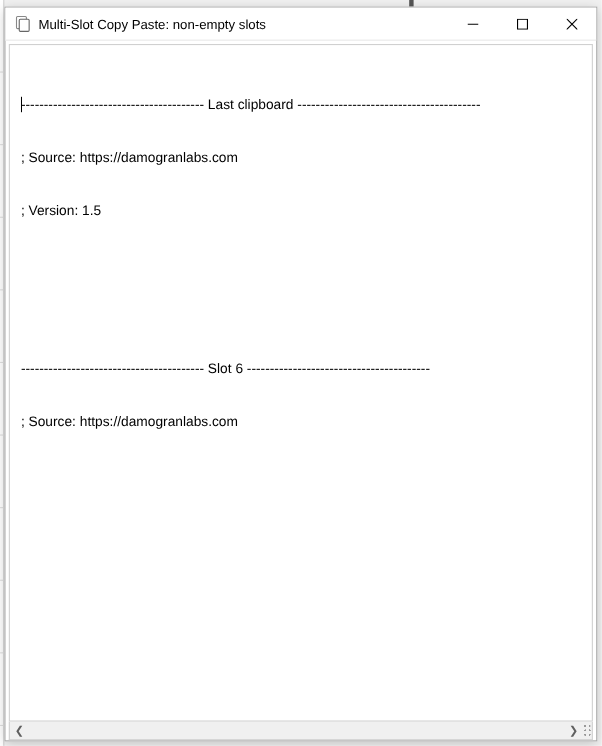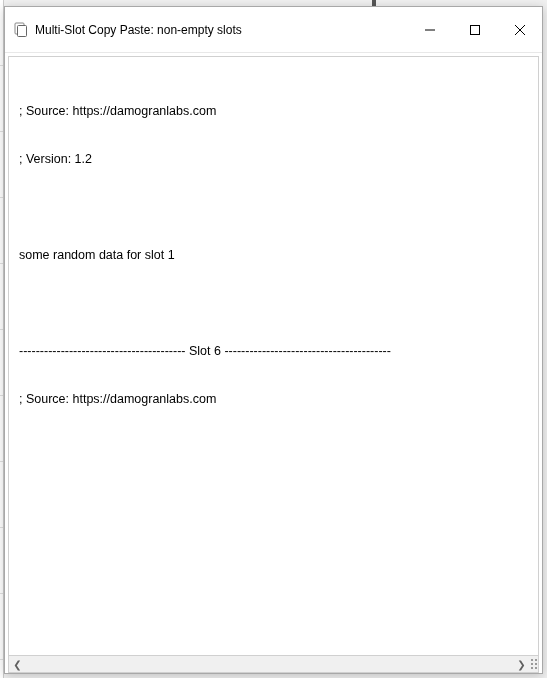--- a/index.html
+++ b/index.html
@@ -41,21 +41,21 @@
       top: 6px;
       right: 4px;
       bottom: 4px;
       background: #fff;
       border: 1px solid #a8a8a8;
       box-shadow: 0 2px 10px rgba(0,0,0,0.2);
       display: flex;
       flex-direction: column;
     }
     .titlebar {
-      height: 46px;
+      height: 30px;
       background: #fff;
       display: flex;
       align-items: center;
       border-bottom: 1px solid #e8e8e8;
       flex: none;
     }
     .titlebar .icon {
       width: 16px;
       height: 16px;
       margin: 0 6px 0 8px;
@@ -185,24 +185,24 @@
     <button class="winbtn close">
       <svg viewBox="0 0 10 10">
         <line x1="0" y1="0" x2="10" y2="10" stroke="#000" stroke-width="1"></line>
         <line x1="10" y1="0" x2="0" y2="10" stroke="#000" stroke-width="1"></line>
       </svg>
     </button>
   </div>
 
   <div class="content">
     <div class="editor">
+      <div class="line"><span class="cursor"></span><span>---------------------------------------- Last clipboard ----------------------------------------</span></div>
       <div class="line">; Source: https://damogranlabs.com</div>
-      <div class="line">; Version: 1.2</div>
+      <div class="line">; Version: 1.5</div>
       <div class="line">&nbsp;</div>
-      <div class="line">some random data for slot 1</div>
       <div class="line">&nbsp;</div>
       <div class="line">---------------------------------------- Slot 6 ----------------------------------------</div>
       <div class="line">; Source: https://damogranlabs.com</div>
     </div>
     <div class="hscroll">
       <div class="arrow">❮</div>
       <div class="track"></div>
       <div class="arrow">❯</div>
       <div class="grip"></div>
     </div>

